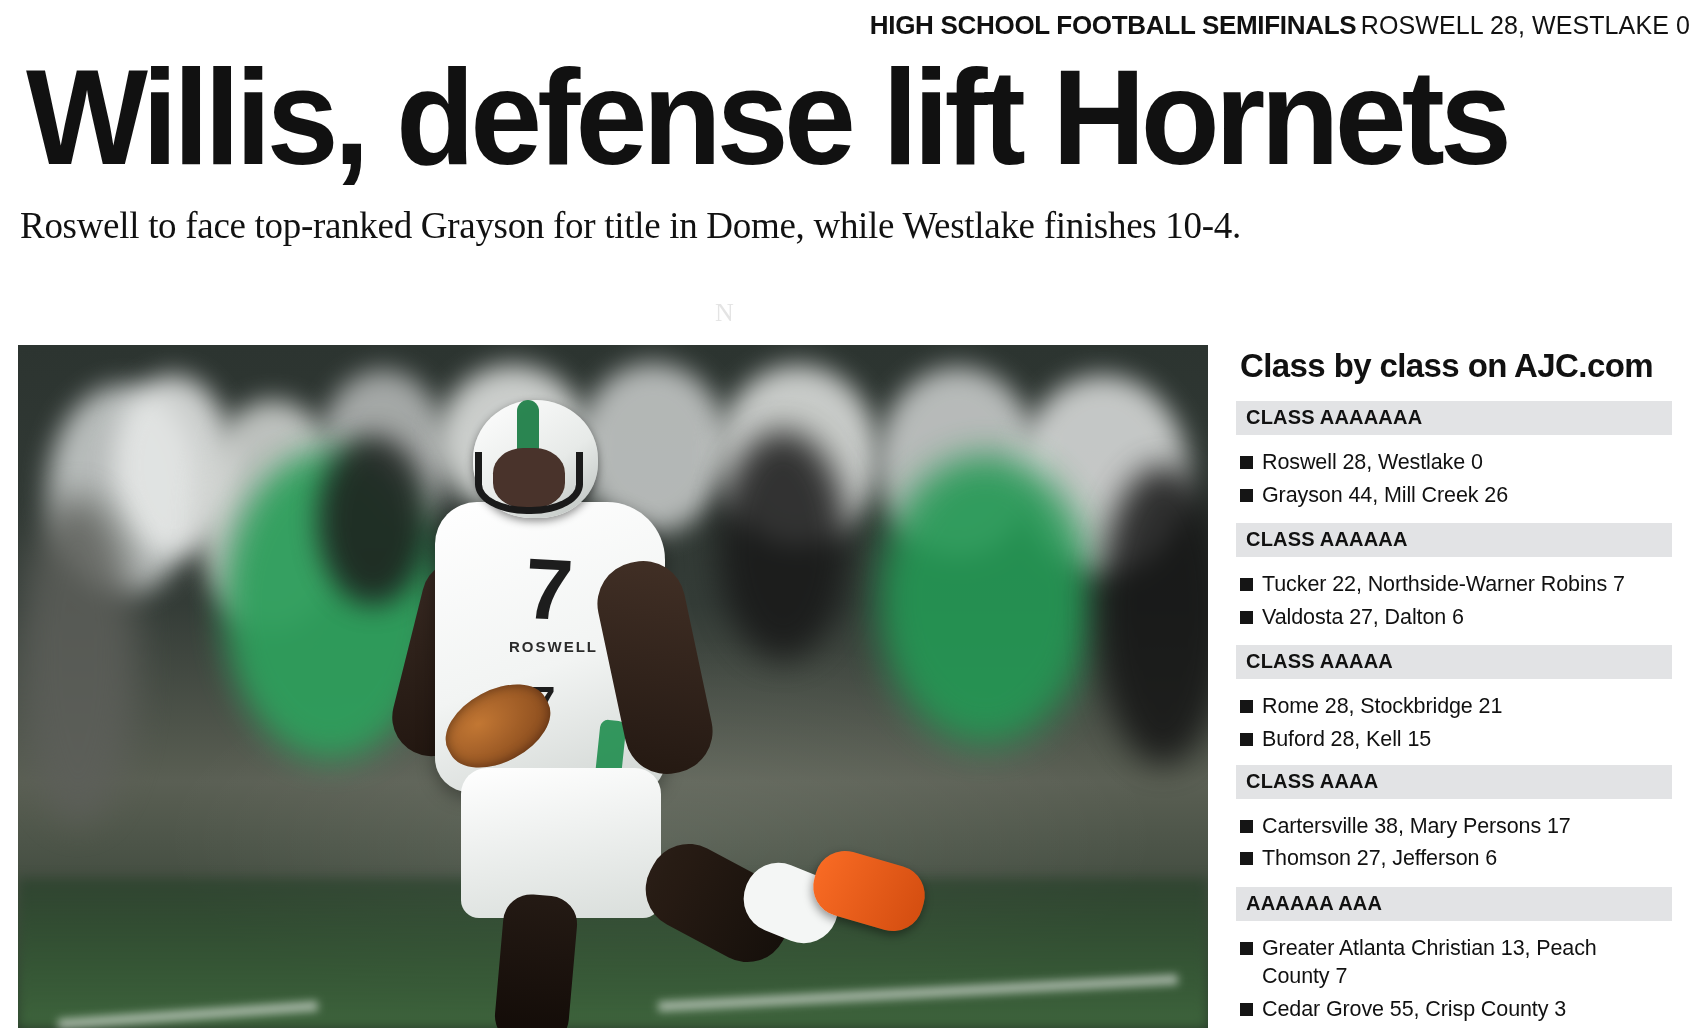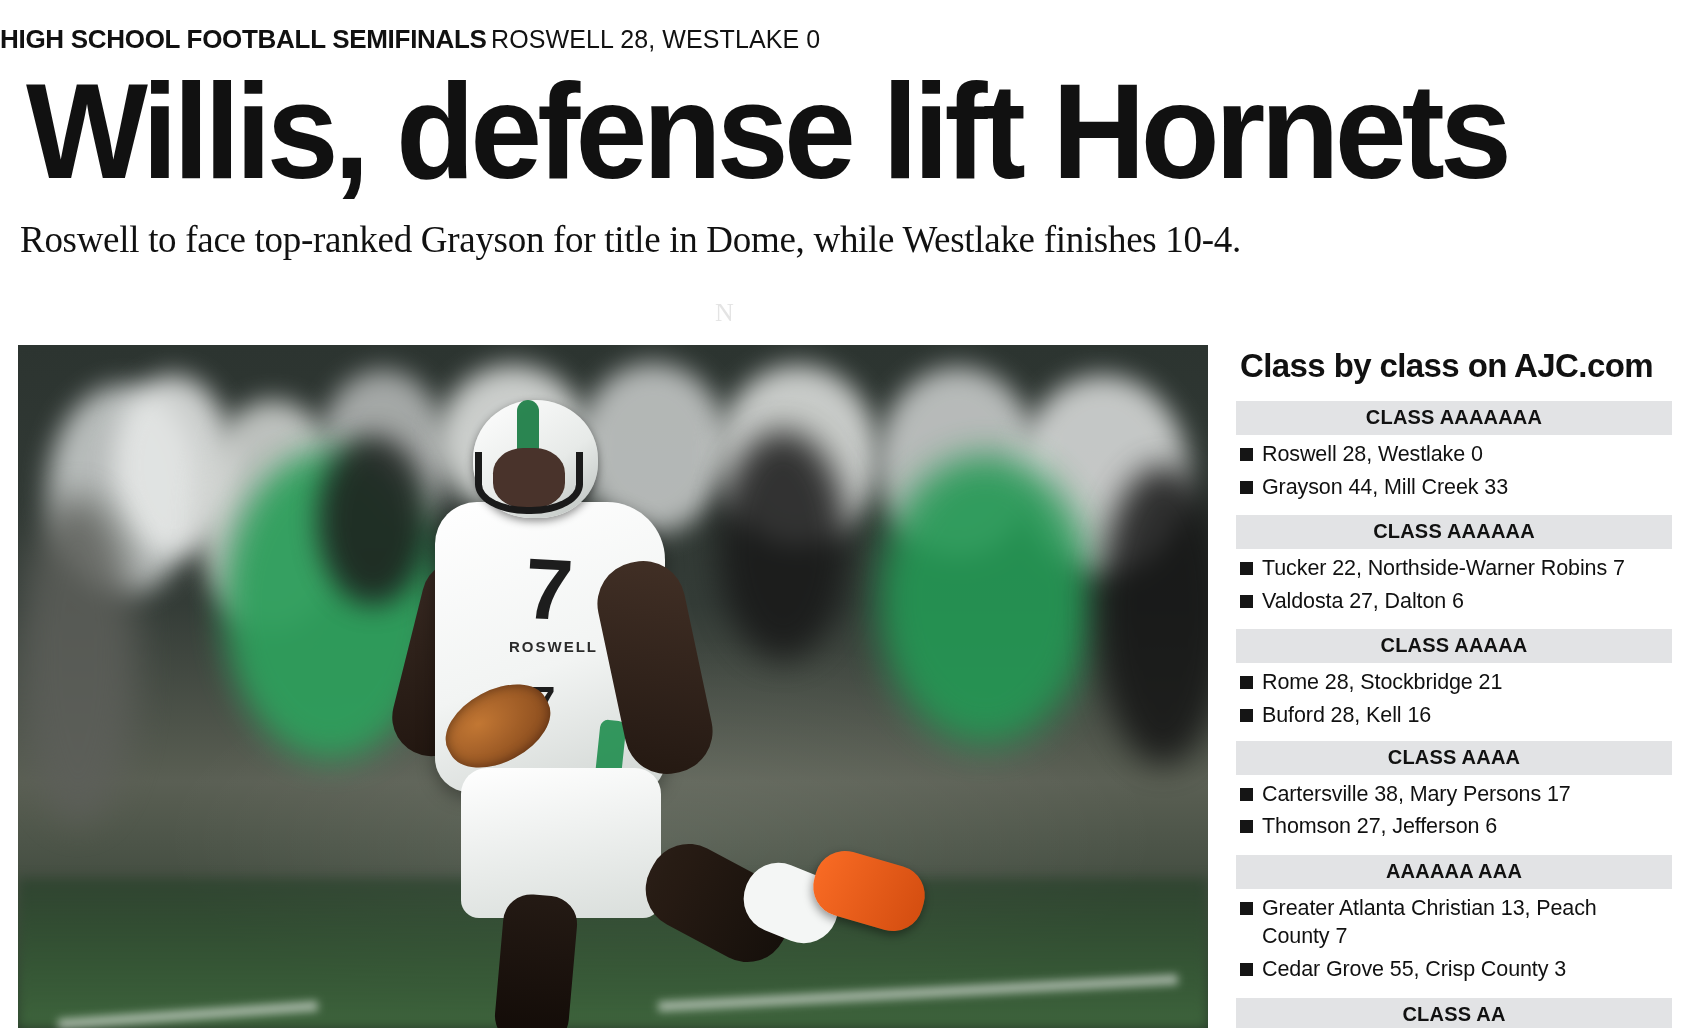--- a/index.html
+++ b/index.html
@@ -12,22 +12,22 @@
     width: 1690px;
     height: 1028px;
     overflow: hidden;
     font-family: "Liberation Sans", sans-serif;
     color: #111111;
     position: relative;
   }
 
   
   .kicker {
-    text-align: left;
-    padding-top: 24px;
+    text-align: right;
+    padding-top: 10px;
     white-space: nowrap;
   }
   .kicker-strong {
     font-family: "Liberation Sans", sans-serif;
     font-weight: bold;
     font-size: 26px;
     letter-spacing: -0.3px;
   }
   .kicker-score {
     font-family: "Liberation Sans", sans-serif;
@@ -214,23 +214,22 @@
     letter-spacing: -0.6px;
     margin: 0 0 16px 4px;
     white-space: nowrap;
   }
   .class-head {
     background: #e2e3e5;
     font-weight: bold;
     font-size: 20px;
     letter-spacing: 0.2px;
     padding: 5px 10px 6px 10px;
-    margin-bottom: 4px;
-    white-space: nowrap;
-    text-align: center;
+    margin-bottom: 12px;
+    white-space: nowrap;
   }
   .score-line {
     display: flex;
     align-items: flex-start;
     gap: 9px;
     font-size: 21.5px;
     line-height: 1.33;
     padding: 1px 0 3px 4px;
     letter-spacing: -0.1px;
   }
@@ -318,21 +317,21 @@
     <div class="rail-title">Class by class on AJC.com</div>
 
     <div class="group">
       <div class="class-head">CLASS AAAAAAA</div>
       <div class="score-line">
         <span class="bullet"></span>
         <span class="score-text">Roswell 28, Westlake 0</span>
       </div>
       <div class="score-line">
         <span class="bullet"></span>
-        <span class="score-text">Grayson 44, Mill Creek 33</span>
+        <span class="score-text">Grayson 44, Mill Creek 26</span>
       </div>
     </div>
 
     <div class="group">
       <div class="class-head">CLASS AAAAAA</div>
       <div class="score-line">
         <span class="bullet"></span>
         <span class="score-text">Tucker  22, Northside-Warner Robins 7</span>
       </div>
       <div class="score-line">
@@ -342,21 +341,21 @@
     </div>
 
     <div class="group tight">
       <div class="class-head">CLASS AAAAA</div>
       <div class="score-line">
         <span class="bullet"></span>
         <span class="score-text">Rome 28, Stockbridge 21</span>
       </div>
       <div class="score-line">
         <span class="bullet"></span>
-        <span class="score-text">Buford 28, Kell 16</span>
+        <span class="score-text">Buford 28, Kell 15</span>
       </div>
     </div>
 
     <div class="group">
       <div class="class-head">CLASS AAAA</div>
       <div class="score-line">
         <span class="bullet"></span>
         <span class="score-text">Cartersville 38, Mary Persons 17</span>
       </div>
       <div class="score-line">

